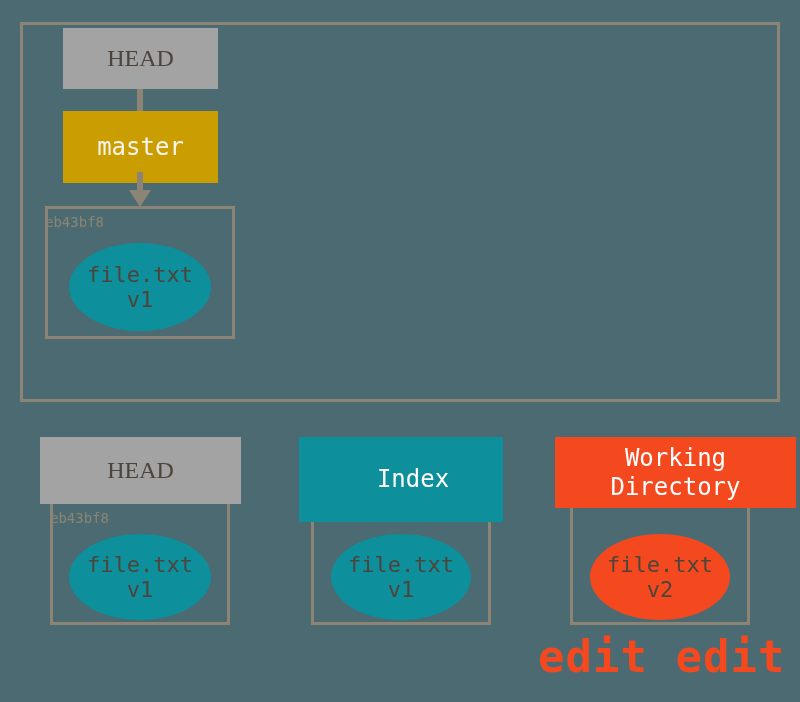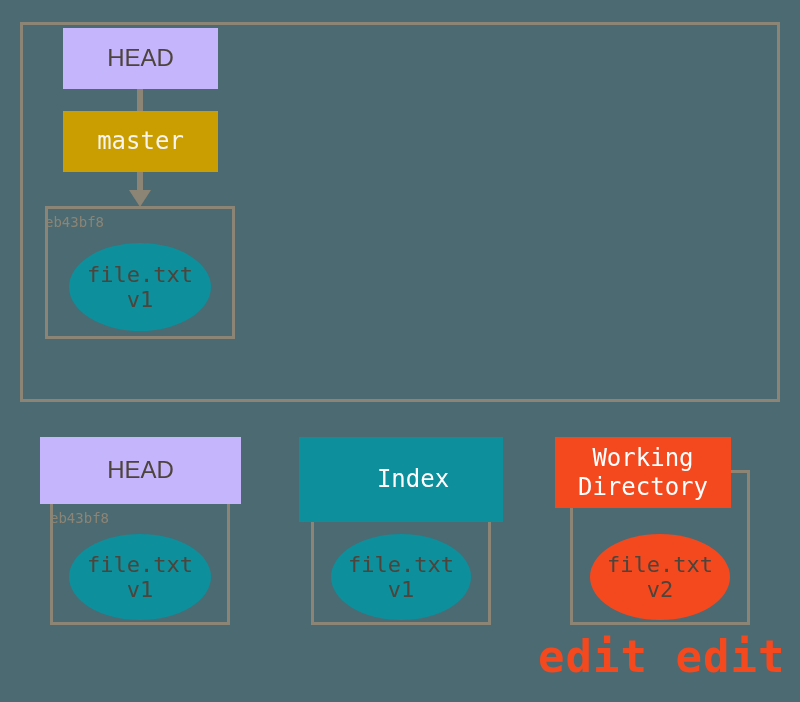--- a/index.html
+++ b/index.html
@@ -50,23 +50,23 @@
     align-items: center;
     justify-content: center;
     text-align: center;
     border-radius: 50%;
     line-height: 1.15;
     white-space: pre-line;
   }
 
   
   .head-box {
-    background: #c4b5fd;
+    background: #a3a3a3;
     color: #4d443c;
-    font-family: Liberation Sans, sans-serif;
+    font-family: Liberation Serif, serif;
     font-size: 24px;
   }
   .master-box {
     background: #ca9e00;
     color: #f6f4ee;
     font-size: 24px;
   }
   .index-box {
     background: #0d8f9c;
     color: #ffffff;
@@ -112,39 +112,39 @@
     line-height: 1;
     white-space: pre;
   }
 
   
   #repo-frame      { left: 20px;  top: 22px;  width: 760px; height: 380px; }
   #repo-label      { left: 28px;  top: 371px; }
 
   #head-top        { left: 63px;  top: 28px;  width: 155px; height: 61px; }
   #conn-head-master{ left: 137px; top: 89px;  width: 6px;   height: 22px; }
-  #master-box      { left: 63px;  top: 111px; width: 155px; height: 61px; }
+  #master-box      { left: 63px;  top: 111px; width: 155px; height: 72px; }
   #conn-master-c   { left: 137px; top: 172px; width: 6px;   height: 24px; }
   #arrow-master-c  { left: 129px; top: 190px; }
 
   #commit-frame    { left: 45px;  top: 206px; width: 190px; height: 133px; }
   #commit-hash     { left: 45px;  top: 215px; width: 190px; }
   #commit-ellipse  { left: 69px;  top: 243px; width: 142px; height: 88px; }
 
   #head-bottom-frame { left: 50px;  top: 470px; width: 180px; height: 155px; }
   #head-bottom-box   { left: 40px;  top: 437px; width: 201px; height: 67px; }
   #head-bottom-hash  { left: 50px;  top: 511px; width: 180px; }
   #head-bottom-ell   { left: 69px;  top: 534px; width: 142px; height: 86px; }
 
   #index-frame     { left: 311px; top: 470px; width: 180px; height: 155px; }
   #index-box       { left: 299px; top: 437px; width: 204px; height: 85px; padding-left: 24px; }
   #index-ell       { left: 331px; top: 534px; width: 140px; height: 86px; }
 
   #wd-frame        { left: 570px; top: 470px; width: 180px; height: 155px; }
-  #wd-box          { left: 555px; top: 437px; width: 176px; height: 71px; }
+  #wd-box          { left: 555px; top: 437px; width: 241px; height: 71px; }
   #wd-ell          { left: 590px; top: 534px; width: 140px; height: 86px; }
 
   #edit-label      { left: 538px; top: 635px; }
 </style>
 </head>
 <body>
 
 <div id="canvas">
 
   <div class="frame" id="repo-frame"></div>

